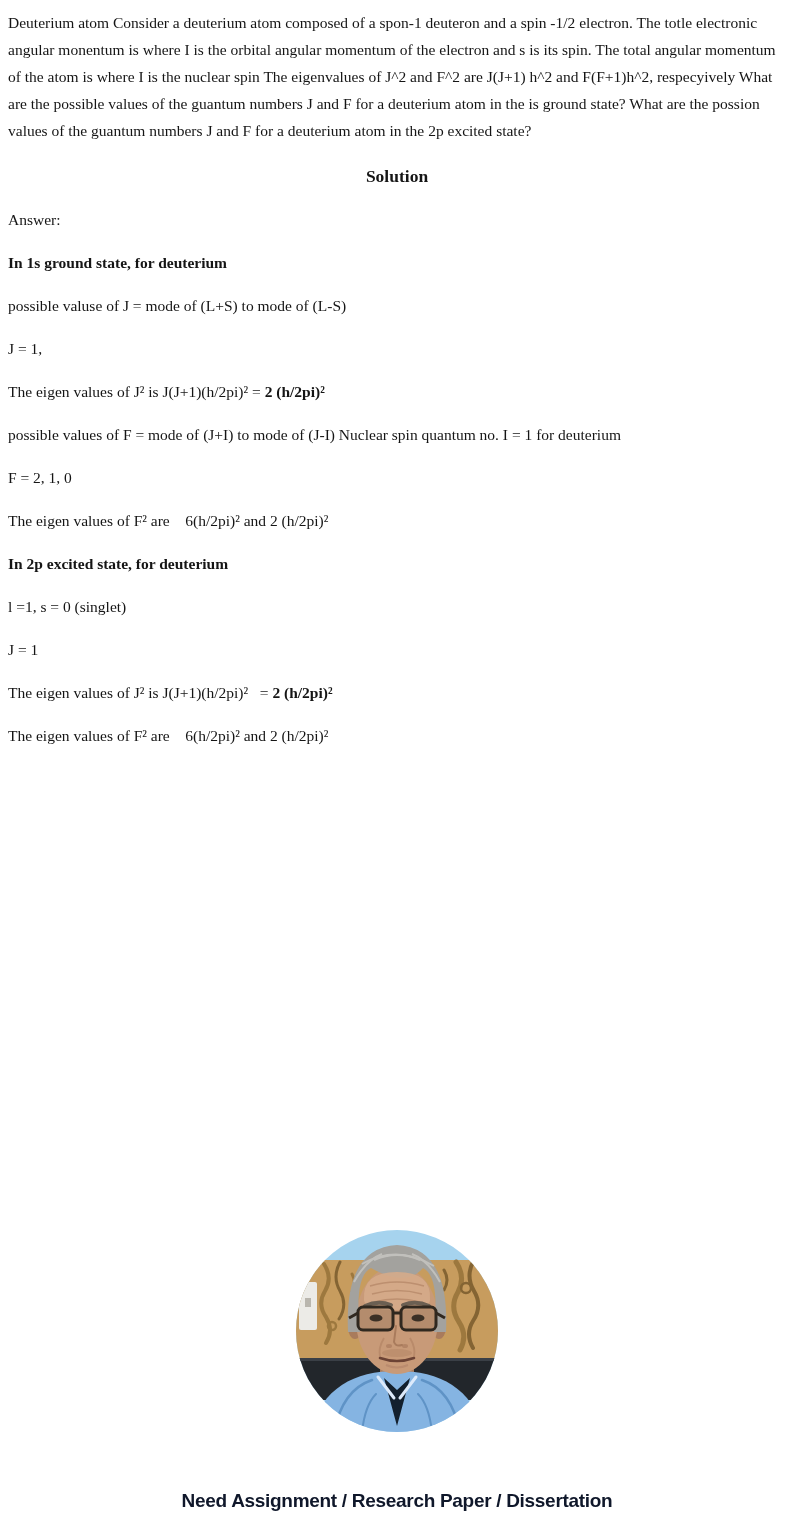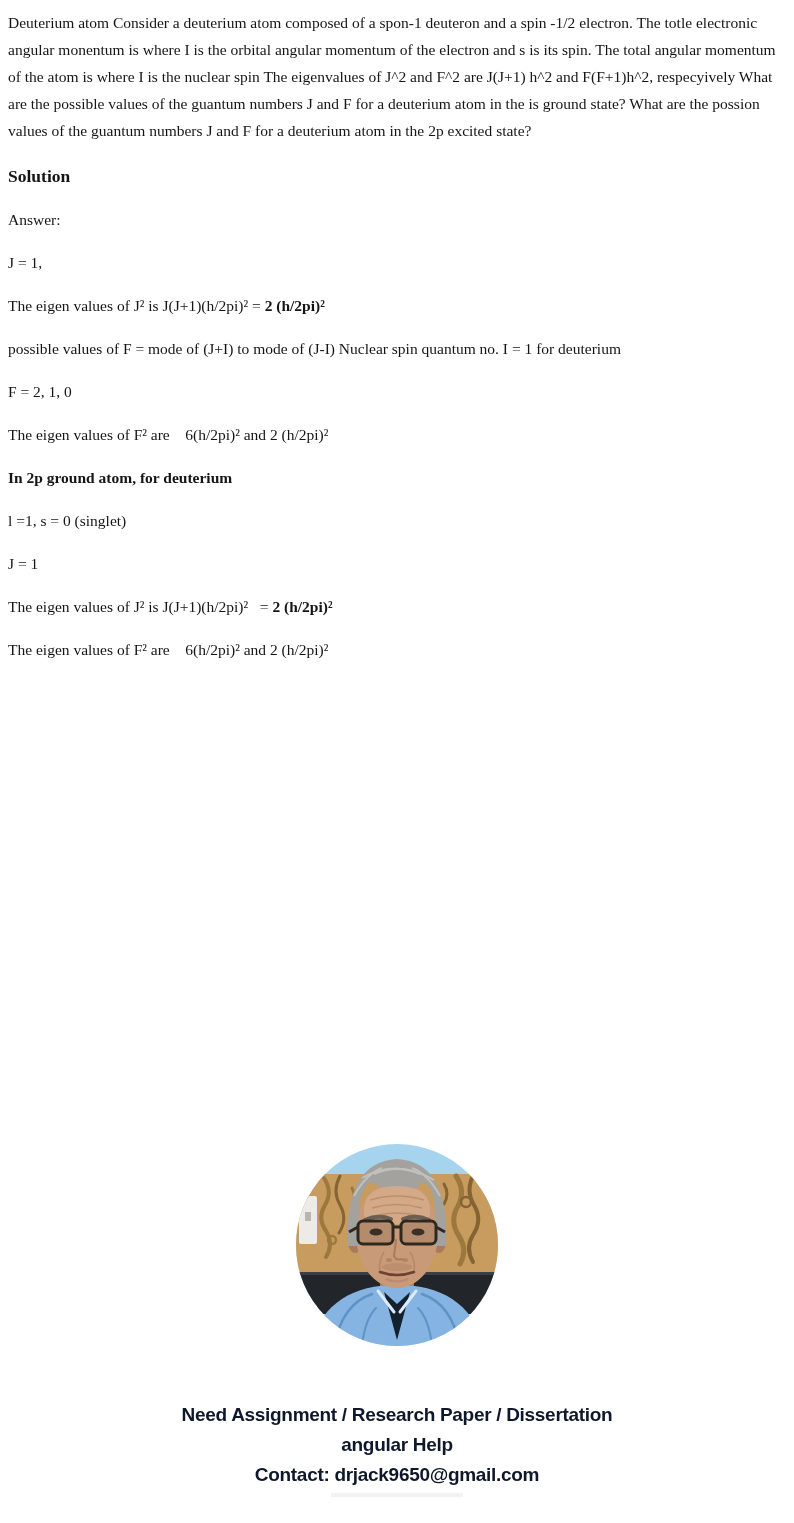--- a/index.html
+++ b/index.html
@@ -7,21 +7,21 @@
     width:794px;min-height:1523px;background:#ffffff;color:#151515;
     font-family:"Liberation Serif", serif;
     position:relative;overflow:hidden;
   }
   .doc{padding:0 8px 0 8px;}
   .intro{
     margin:9px 0 0 0;font-size:15.5px;line-height:27px;white-space:normal;
     max-width:780px;
   }
   h2.solution{
-    margin:22px 0 0 0;font-size:17.5px;line-height:20px;font-weight:bold;
+    margin:22px 0 0 0;font-size:17.5px;line-height:20px;font-weight:bold;text-align:center;
   }
   p.line{
     margin:24px 0 0 0;font-size:15.5px;line-height:19px;white-space:pre-wrap;
   }
   p.line.b, .b{font-weight:bold;}
   .avatar-wrap{
     margin:485px 0 0 0;height:202px;display:flex;justify-content:center;
   }
   .avatar-wrap svg{display:block;}
   .footer{
@@ -39,27 +39,29 @@
 <body>
 
 <main class="doc">
 
   <p class="intro">Deuterium atom Consider a deuterium atom composed of a spon-1 deuteron and a spin -1/2 electron. The totle electronic angular monentum is where I is the orbital angular momentum of the electron and s is its spin. The total angular momentum of the atom is where I is the nuclear spin The eigenvalues of J^2 and F^2 are J(J+1) h^2 and F(F+1)h^2, respecyively What are the possible values of the guantum numbers J and F for a deuterium atom in the is ground state? What are the possion values of the guantum numbers J and F for a deuterium atom in the 2p excited state?</p>
 
   <h2 class="solution">Solution</h2>
 
   <p class="line">Answer:</p>
 
+  <p class="line b">In 1s ground state, for deuterium</p>
+  <p class="line">possible valuse of J = mode of (L+S) to mode of (L-S)</p>
   <p class="line">J = 1,</p>
   <p class="line"><span>The eigen values of J² is J(J+1)(h/2pi)² = </span><span class="b">2 (h/2pi)²</span></p>
   <p class="line">possible values of F = mode of (J+I) to mode of (J-I) Nuclear spin quantum no. I = 1 for deuterium</p>
   <p class="line">F = 2, 1, 0</p>
   <p class="line">The eigen values of F² are    6(h/2pi)² and 2 (h/2pi)²</p>
 
-  <p class="line b">In 2p ground atom, for deuterium</p>
+  <p class="line b">In 2p excited state, for deuterium</p>
   <p class="line">l =1, s = 0 (singlet)</p>
   <p class="line">J = 1</p>
   <p class="line"><span>The eigen values of J² is J(J+1)(h/2pi)²   = </span><span class="b">2 (h/2pi)²</span></p>
   <p class="line">The eigen values of F² are    6(h/2pi)² and 2 (h/2pi)²</p>
 
   <figure class="avatar-wrap" style="margin-left:0;margin-right:0;">
     <svg width="202" height="202" viewBox="0 0 202 202">
       <defs>
         <clipPath id="avclip">
             <circle cx="101" cy="101" r="101"></circle>

